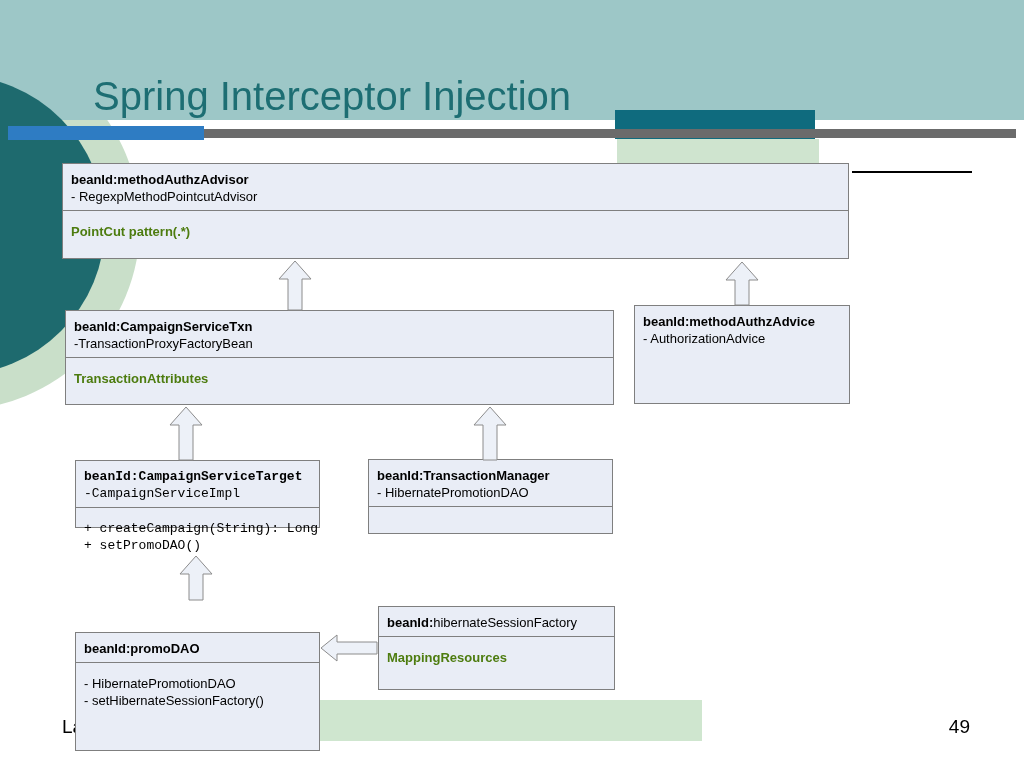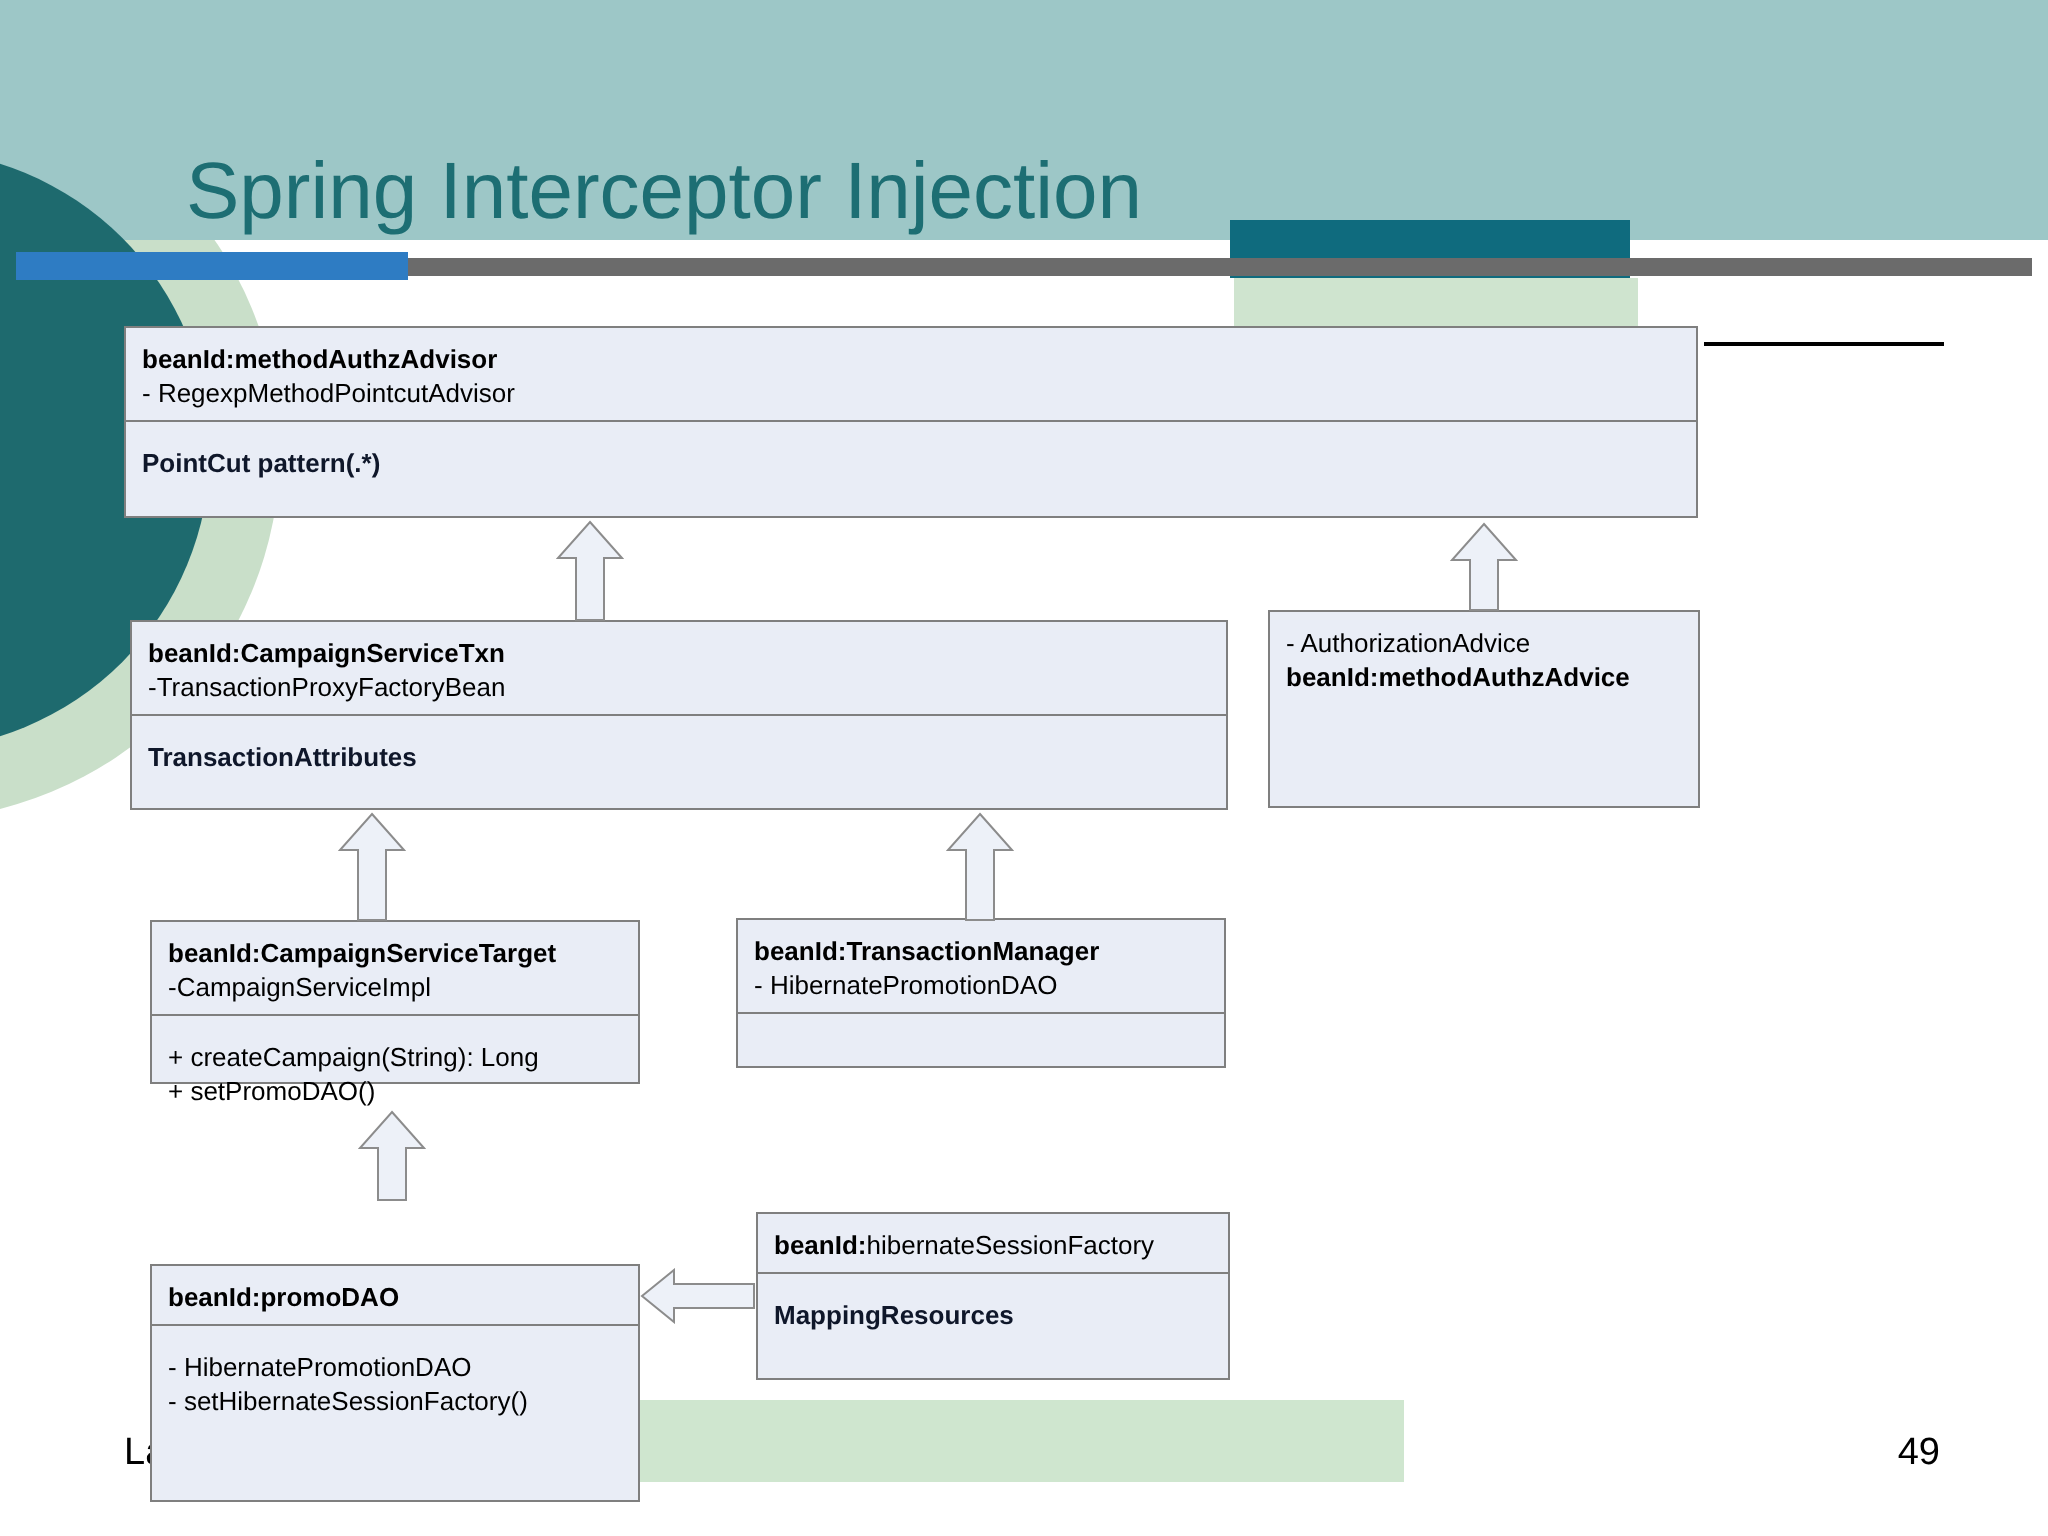--- a/index.html
+++ b/index.html
@@ -18,21 +18,21 @@
   .rect-green  { left:617px; top:139px; width:202px; height:39px; background:#cfe4cf; z-index:3; }
   .black-line  { left:852px; top:171px; width:120px; height:2px;  background:#000000; z-index:4; }
 
   
   .uml-box { position:absolute; background:#e9edf6; border:1px solid #7f7f7f; z-index:5; }
   .box-head { padding:7px 24px 5px 8px; }
   .line { font-size:13px; line-height:17px; color:#000; white-space:nowrap; }
   .b { font-weight:bold; }
   .divider { border-top:1px solid #7f7f7f; }
   .box-body { padding:12px 8px 0 8px; }
-  .blue { color:#0f172a; font-weight:bold; }
+  .blue { color:#4d7c0f; font-weight:bold; }
 
   
   .arrow { position:absolute; z-index:6; }
   .arrow polygon { fill:#edf1f8; stroke:#8c8c8c; stroke-width:1; }
 
   
   .footer-green { left:290px; top:700px; width:412px; height:41px; background:#cfe6cf; z-index:2; }
   .footer-text  { left:62px; top:716px; font-size:19px; color:#000; z-index:3; }
   .page-num     { left:922px; top:716px; width:48px; text-align:right; font-size:19px; color:#000; z-index:3; }
 </style>
@@ -68,26 +68,26 @@
       <div class="line">-TransactionProxyFactoryBean</div>
     </div>
     <div class="divider"></div>
     <div class="box-body">
       <div class="line blue">TransactionAttributes</div>
     </div>
   </div>
 
   <div class="uml-box" style="left:634px; top:305px; width:216px; height:99px;">
     <div class="box-head">
+      <div class="line"><span class="b">beanId:methodAuthzAdvice</span><span></span></div>
       <div class="line">- AuthorizationAdvice</div>
-      <div class="line"><span class="b">beanId:methodAuthzAdvice</span><span></span></div>
     </div>
   </div>
 
-  <div class="uml-box" style="left:75px; top:460px; width:245px; height:82px;">
+  <div class="uml-box" style="left:75px; top:460px; width:245px; height:68px;font-family:Liberation Mono, monospace;">
     <div class="box-head">
       <div class="line"><span class="b">beanId:CampaignServiceTarget</span><span></span></div>
       <div class="line">-CampaignServiceImpl</div>
     </div>
     <div class="divider"></div>
     <div class="box-body">
       <div class="line">+ createCampaign(String): Long</div>
       <div class="line">+ setPromoDAO()</div>
     </div>
   </div>

